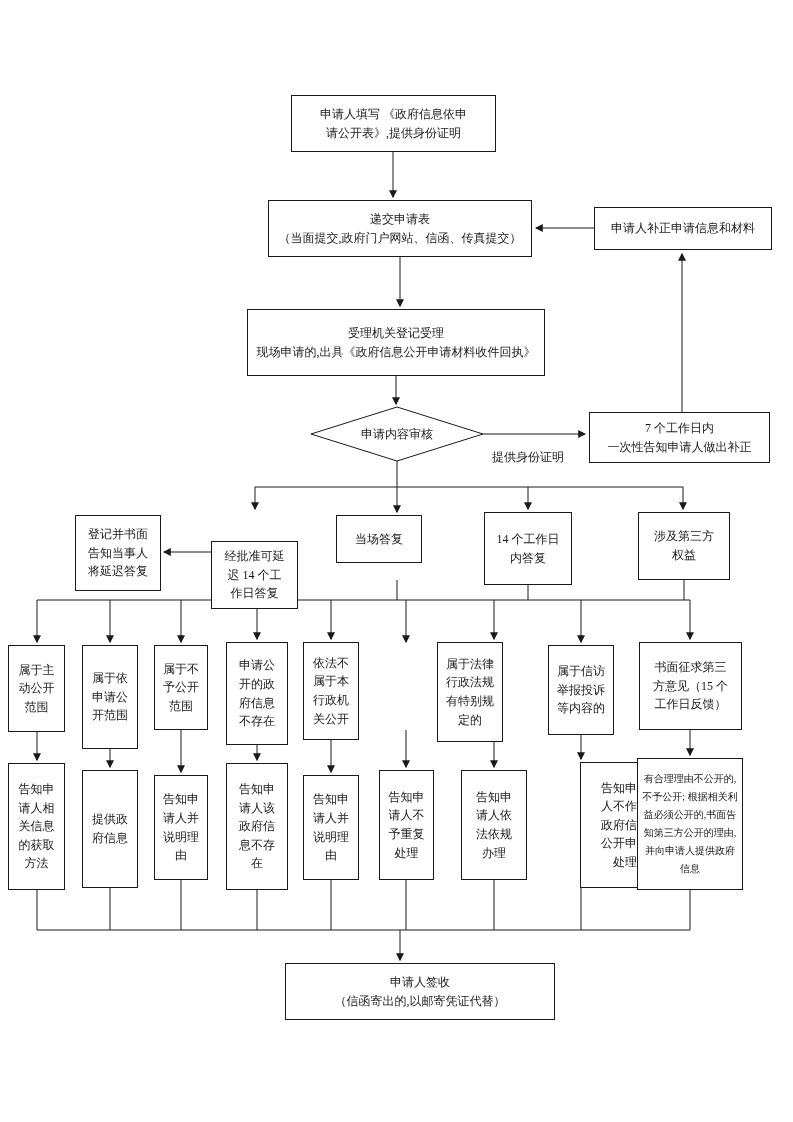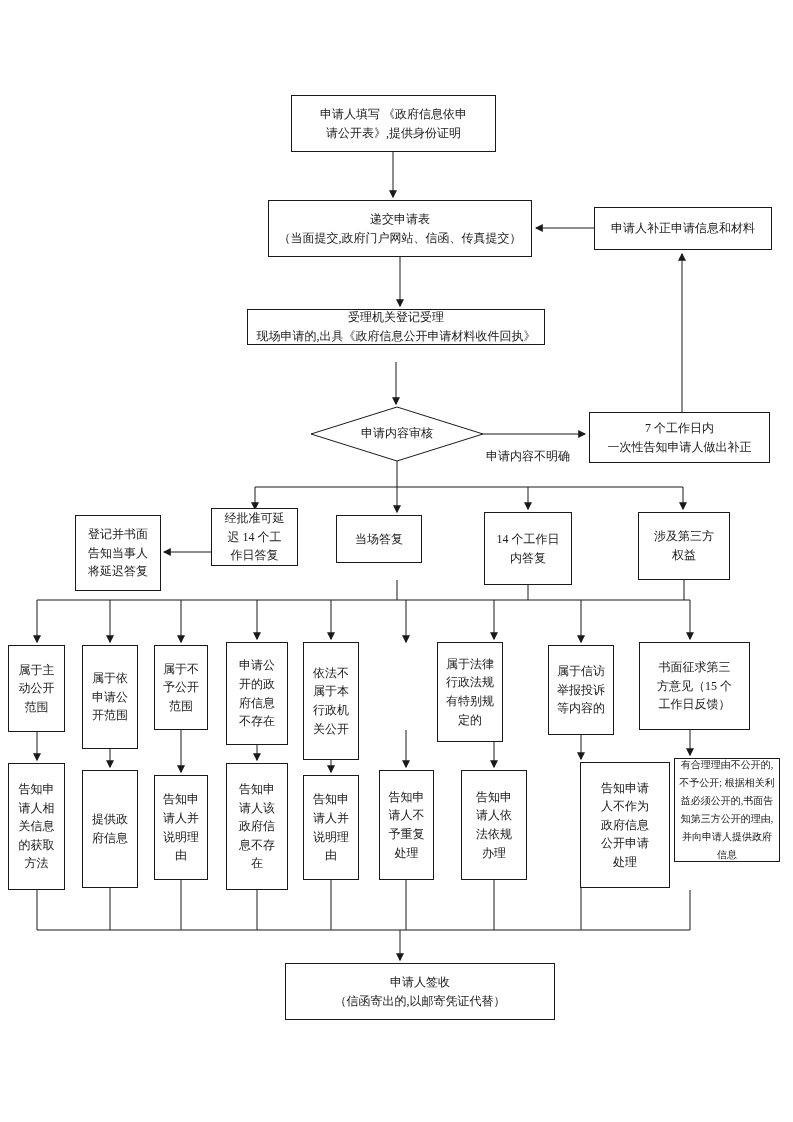--- a/index.html
+++ b/index.html
@@ -33,21 +33,20 @@
     text-align: center;
     white-space: pre-line;
     font-size: 12px;
     line-height: 1.55;
     padding: 2px;
     z-index: 2;
   }
   .plain {
     border: none;
     background: transparent;
-    font-family: Liberation Mono, monospace;
   }
   .small {
     font-size: 10px;
     line-height: 1.8;
   }
 </style>
 </head>
 <body>
 
 <div id="canvas">
@@ -117,35 +116,35 @@
   </svg>
 
   <div class="node" style="left:291px;top:95px;width:205px;height:57px">申请人填写 《政府信息依申
 请公开表》,提供身份证明</div>
 
   <div class="node" style="left:268px;top:200px;width:264px;height:57px">递交申请表
 （当面提交,政府门户网站、信函、传真提交）</div>
 
   <div class="node" style="left:594px;top:207px;width:178px;height:43px">申请人补正申请信息和材料</div>
 
-  <div class="node" style="left:247px;top:309px;width:298px;height:36px">受理机关登记受理
+  <div class="node" style="left:247px;top:309px;width:298px;height:67px">受理机关登记受理
 现场申请的,出具《政府信息公开申请材料收件回执》</div>
 
   <div class="node plain" style="left:312px;top:421px;width:170px;height:26px;z-index:3">申请内容审核</div>
 
   <div class="node" style="left:589px;top:412px;width:181px;height:51px">7 个工作日内
 一次性告知申请人做出补正</div>
 
-  <div class="node plain" style="left:480px;top:448px;width:96px;height:18px">申请内容不明确</div>
+  <div class="node plain" style="left:480px;top:448px;width:96px;height:18px">提供身份证明</div>
 
   <div class="node" style="left:75px;top:515px;width:86px;height:76px">登记并书面
 告知当事人
 将延迟答复</div>
 
-  <div class="node" style="left:211px;top:508px;width:87px;height:58px">经批准可延
+  <div class="node" style="left:211px;top:541px;width:87px;height:68px">经批准可延
 迟 14 个工
 作日答复</div>
 
   <div class="node" style="left:336px;top:515px;width:86px;height:48px">当场答复</div>
 
   <div class="node" style="left:484px;top:512px;width:88px;height:73px">14 个工作日
 内答复</div>
 
   <div class="node" style="left:638px;top:512px;width:92px;height:68px">涉及第三方
 权益</div>
@@ -160,36 +159,36 @@
 
   <div class="node" style="left:154px;top:645px;width:54px;height:85px">属于不
 予公开
 范围</div>
 
   <div class="node" style="left:226px;top:642px;width:62px;height:103px">申请公
 开的政
 府信息
 不存在</div>
 
-  <div class="node" style="left:303px;top:642px;width:56px;height:118px">依法不
+  <div class="node" style="left:303px;top:642px;width:56px;height:98px">依法不
 属于本
 行政机
 关公开</div>
 
 
   <div class="node" style="left:437px;top:642px;width:66px;height:100px">属于法律
 行政法规
 有特别规
 定的</div>
 
   <div class="node" style="left:548px;top:645px;width:66px;height:90px">属于信访
 举报投诉
 等内容的</div>
 
-  <div class="node" style="left:639px;top:642px;width:111px;height:88px">书面征求第三
+  <div class="node" style="left:639px;top:642px;width:103px;height:88px">书面征求第三
 方意见（15 个
 工作日反馈）</div>
 
   <div class="node" style="left:8px;top:763px;width:57px;height:127px">告知申
 请人相
 关信息
 的获取
 方法</div>
 
   <div class="node" style="left:82px;top:770px;width:56px;height:118px">提供政
@@ -220,21 +219,21 @@
 请人依
 法依规
 办理</div>
 
   <div class="node" style="left:580px;top:762px;width:90px;height:126px">告知申请
 人不作为
 政府信息
 公开申请
 处理</div>
 
-  <div class="node small" style="left:674px;top:758px;width:106px;height:104px">有合理理由不公开的,
+  <div class="node small" style="left:637px;top:758px;width:106px;height:132px">有合理理由不公开的,
 不予公开; 根据相关利
 益必须公开的,书面告
 知第三方公开的理由,
 并向申请人提供政府
 信息</div>
 
   <div class="node" style="left:285px;top:963px;width:270px;height:57px">申请人签收
 （信函寄出的,以邮寄凭证代替）</div>
 
 </div>

